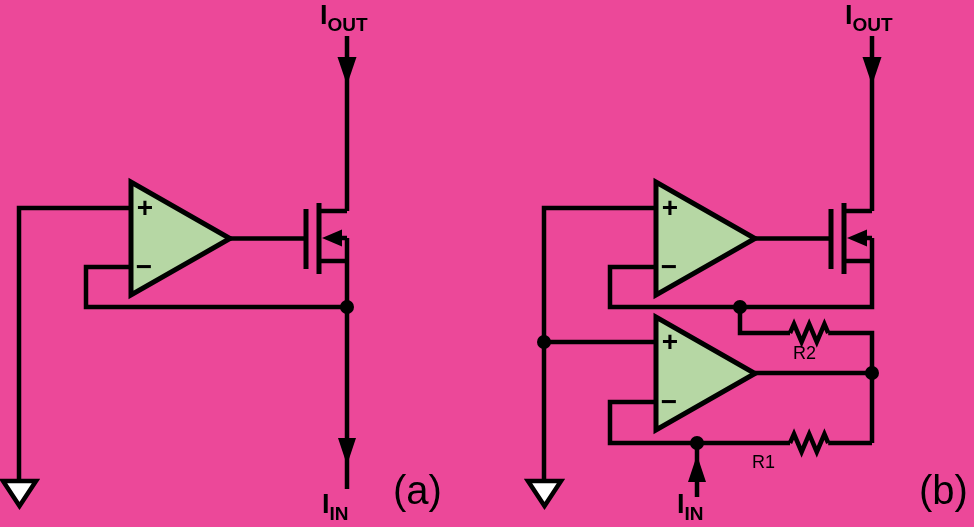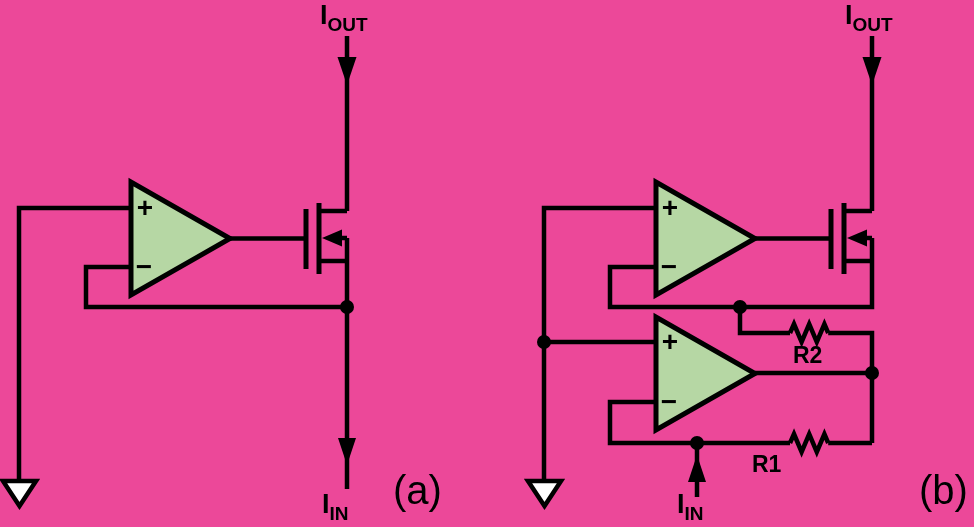--- a/index.html
+++ b/index.html
@@ -19,21 +19,21 @@
     stroke-linejoin: miter;
   }
   #circuit-svg .bar { stroke: #000; stroke-width: 5; fill: none; }
   #circuit-svg .opamp-tri { fill: #b6d7a4; stroke: #000; stroke-width: 5; stroke-linejoin: miter; }
   #circuit-svg .gnd { fill: #fff; stroke: #000; stroke-width: 4.5; stroke-linejoin: miter; }
   #circuit-svg .arrow { fill: #000; stroke: none; }
   #circuit-svg .dot { fill: #000; stroke: none; }
   .lbl { position: absolute; color: #000; white-space: nowrap; }
   .ilabel { font-weight: bold; font-size: 27px; line-height: 1; }
   .ilabel .sub { font-size: 19px; position: relative; top: 7px; }
-  .rlabel { font-weight: bold; font-size: 23px; line-height: 1; }
+  .rlabel { font-weight: normal; font-size: 18px; line-height: 1; }
   .panel-label { font-size: 40px; font-weight: 400; line-height: 1; }
   .pm {
     font-weight: bold; font-size: 28px; line-height: 1;
     transform: translate(-50%, -50%);
   }
 </style>
 </head>
 <body>
 
 <div class="figure" style="background: #ec4899; padding-left: 32px;">

